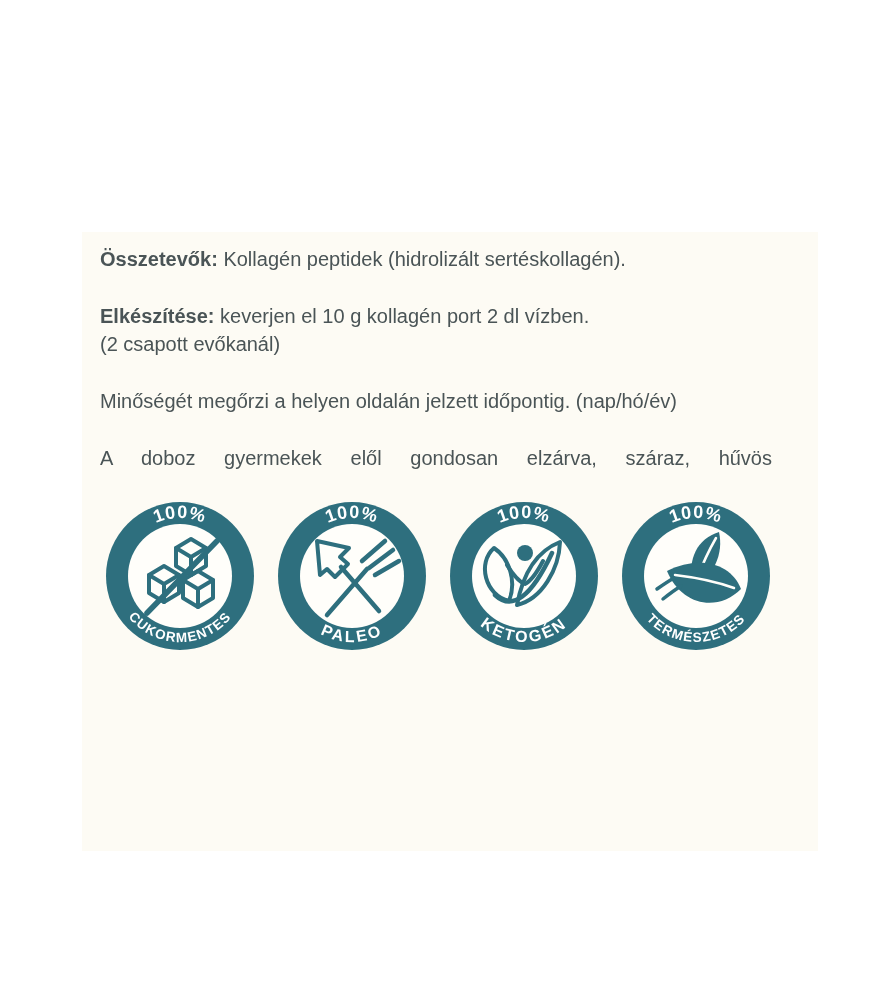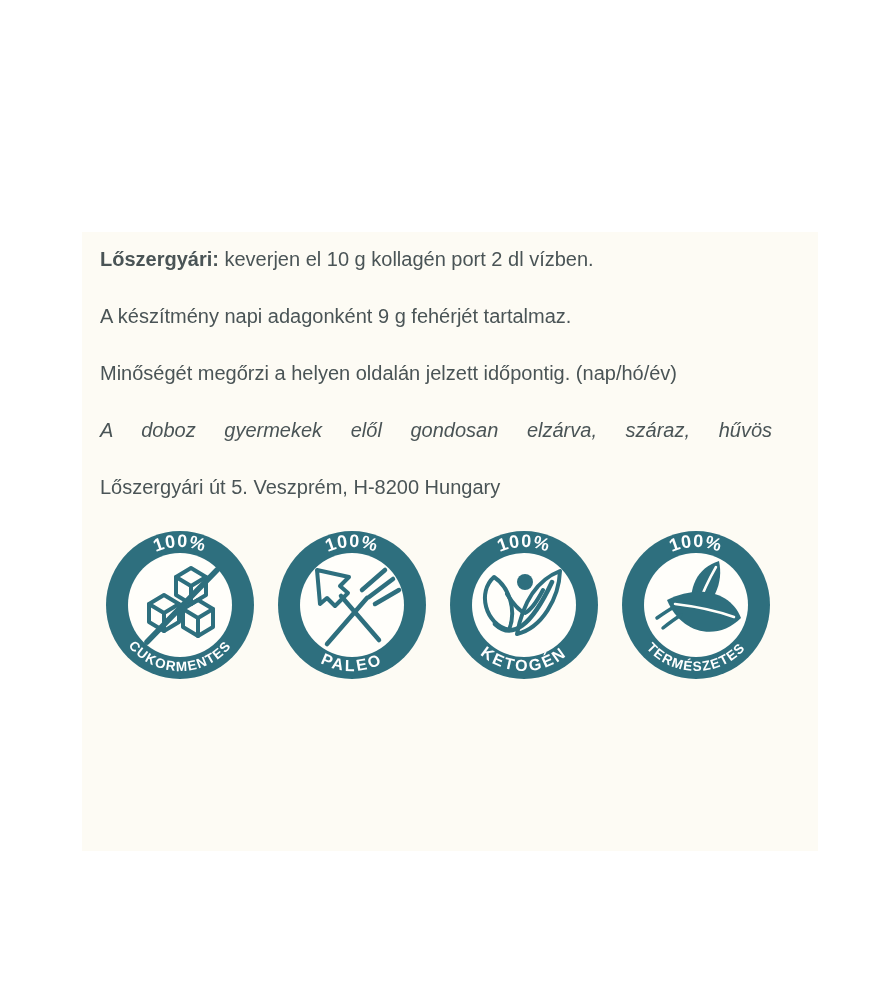--- a/index.html
+++ b/index.html
@@ -24,21 +24,20 @@
     font-size:20px;
     line-height:28px;
     white-space:nowrap;
   }
   .para .lbl { font-weight:bold; }
   .para .wrapline { white-space:nowrap; }
   .jline {
     white-space:normal;
     text-align:justify;
     text-align-last:justify;
-    font-style:italic;
   }
   .badges {
     display:flex;
     gap:22px;
     margin-top:29px;
     padding-left:5px;
   }
   .badge { display:block; flex:0 0 auto; }
   .arc-text {
     fill:#ffffff;
@@ -47,35 +46,35 @@
   }
   .arc-text.top { font-size:18px; letter-spacing:1px; }
   .arc-text.bottom { font-size:16px; letter-spacing:2.5px; }
   .arc-text.bottom.long { font-size:13.5px; letter-spacing:1.2px; }
 </style>
 </head>
 <body>
 
 <div class="card">
 
+  <p class="para"><span class="lbl">Összetevők:</span> <span>Kollagén peptidek (hidrolizált sertéskollagén).</span></p>
 
   <div class="para">
-    <div class="wrapline"><span class="lbl">Lőszergyári:</span> <span>keverjen el 10 g kollagén port 2 dl vízben.</span></div>
+    <div class="wrapline"><span class="lbl">Elkészítése:</span> <span>keverjen el 10 g kollagén port 2 dl vízben.</span></div>
+    <div class="wrapline">(2 csapott evőkanál)</div>
   </div>
 
-  <p class="para">A készítmény napi adagonként 9 g fehérjét tartalmaz.</p>
 
   <p class="para">Minőségét megőrzi a helyen oldalán jelzett időpontig. (nap/hó/év)</p>
 
   <div class="para">
     <div class="jline">A doboz gyermekek elől gondosan elzárva, száraz, hűvös</div>
   </div>
 
   <div class="para">
-    <div class="wrapline">Lőszergyári út 5. Veszprém, H-8200 Hungary</div>
   </div>
 
   <div class="badges">
 
     <svg class="badge" width="150" height="150" viewBox="0 0 150 150">
       <defs>
         <path id="arcTop0" d="M 17,75 A 58,58 0 0 1 133,75"></path>
         <path id="arcBot0" d="M 9,75 A 66,66 0 0 0 141,75"></path>
       </defs>
       <circle cx="75" cy="75" r="74" fill="#2e6f7e"></circle>

